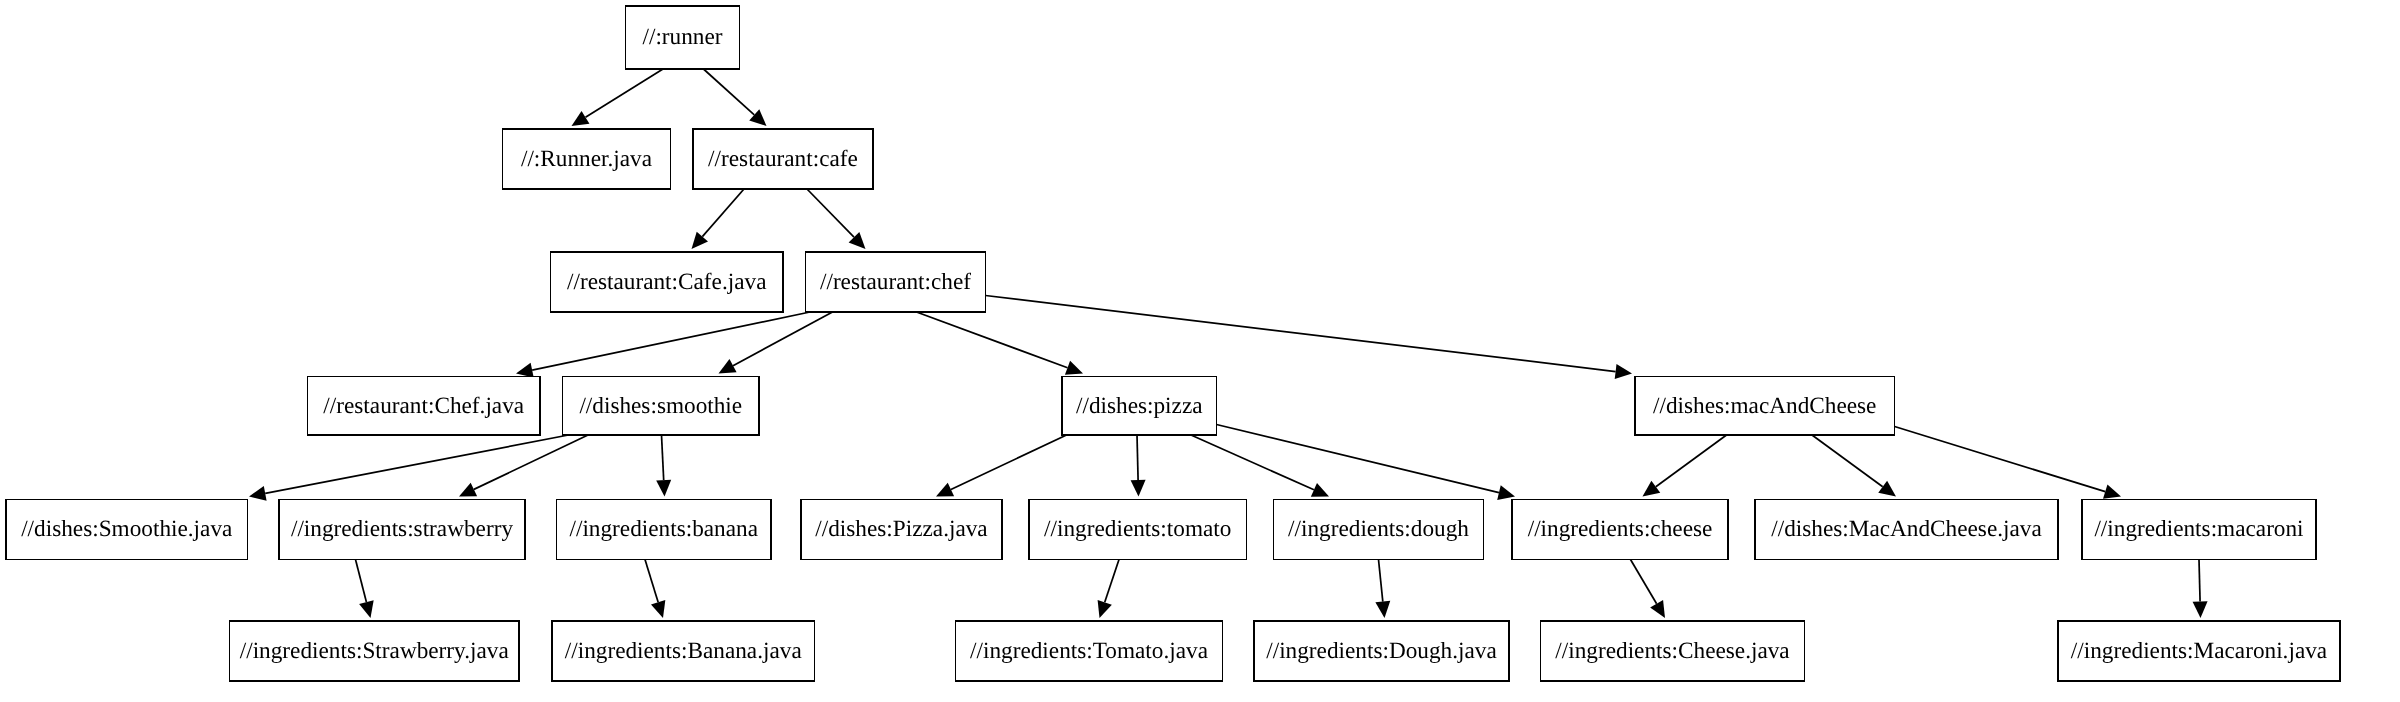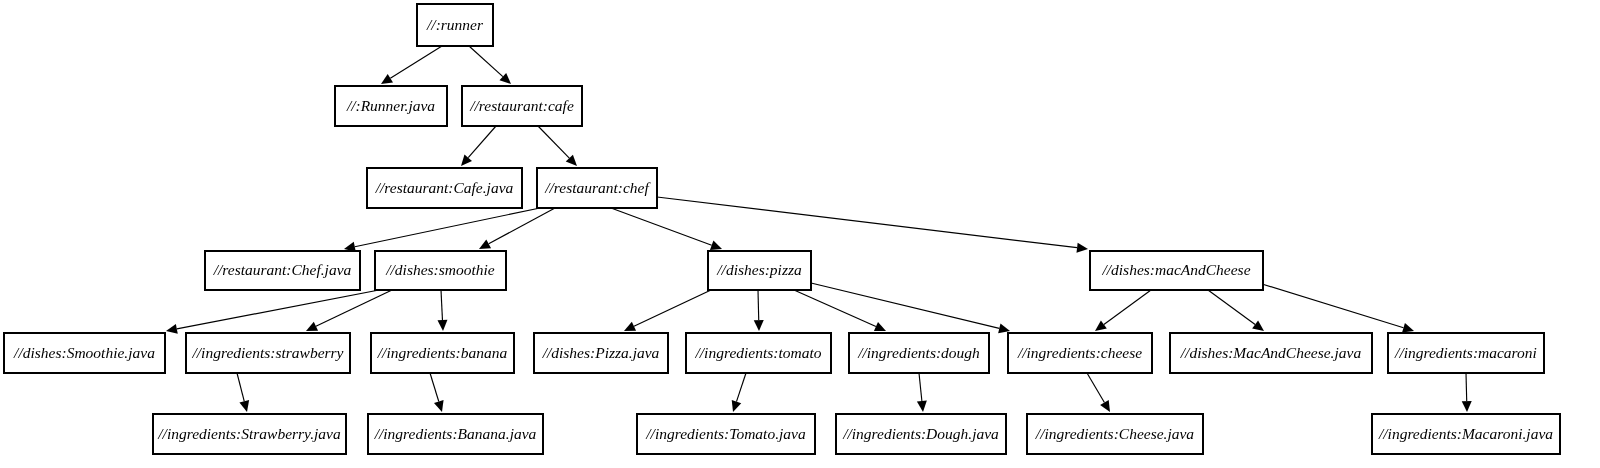--- a/index.html
+++ b/index.html
@@ -11,21 +11,20 @@
   body {
     width: 1600px;
     height: 468px;
     font-family: "Liberation Serif", "DejaVu Serif", serif;
     overflow: hidden;
   }
   #graph-root {
     position: relative;
     width: 1600px;
     height: 468px;
-    font-style: italic;
   }
   svg#graph-canvas {
     display: block;
     width: 1600px;
     height: 468px;
     background: #ffffff;
   }
   .node-box {
     fill: #ffffff;
     stroke: #000000;

